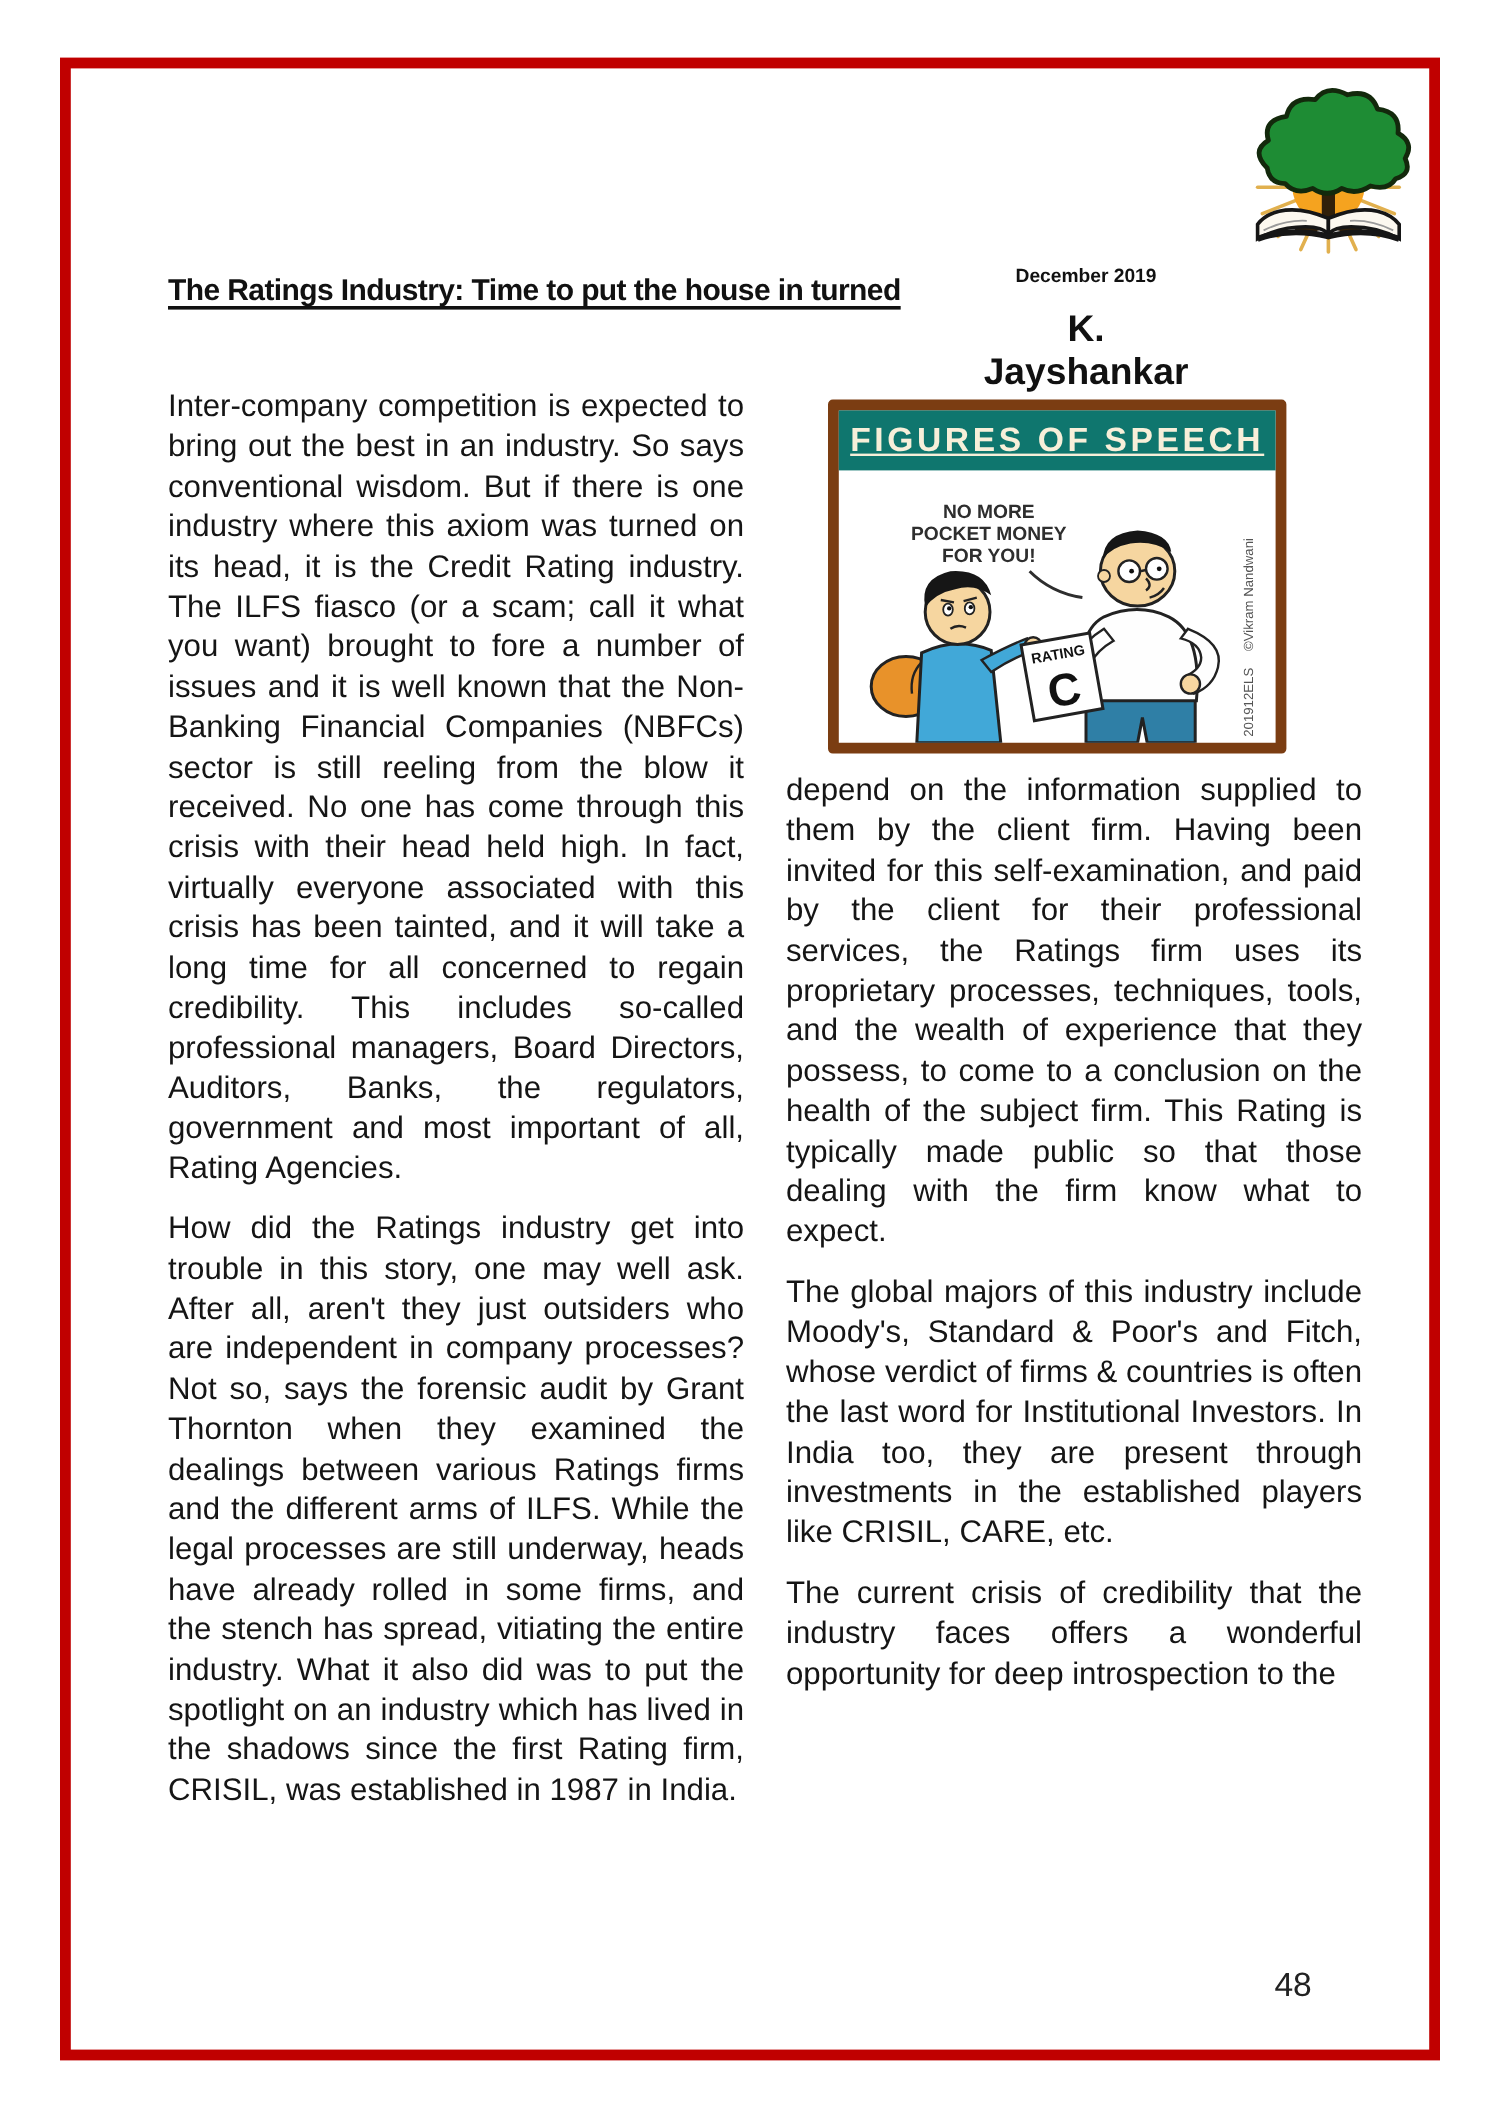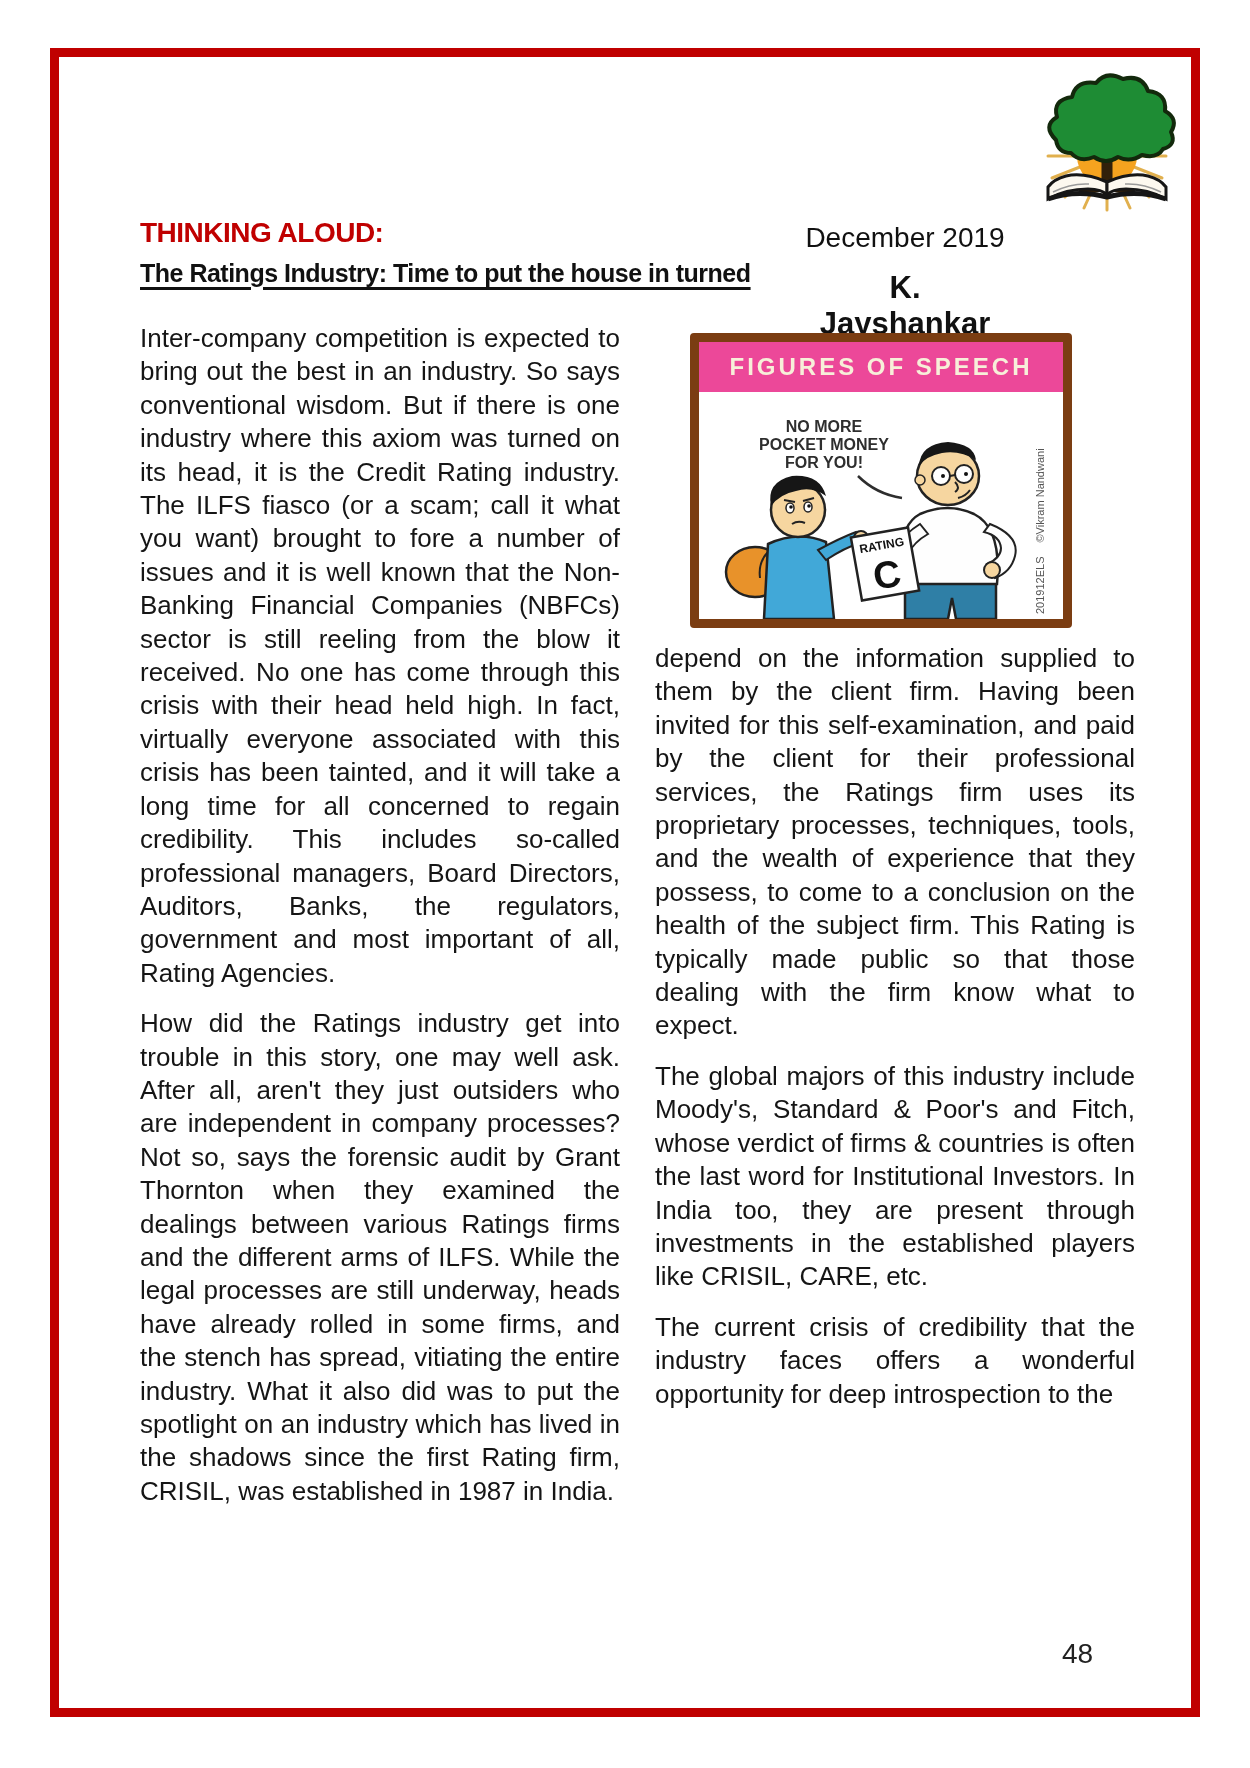--- a/index.html
+++ b/index.html
@@ -28,21 +28,21 @@
     font-size:25px;font-weight:bold;color:#111;
     letter-spacing:-0.5px;line-height:1.15;
     text-decoration:underline;
     text-decoration-thickness:2.5px;
     text-underline-offset:5px;
     width:660px;
   }
   .header-right{
     position:absolute;left:665px;top:4px;width:200px;text-align:center;
   }
-  .date{font-size:28px;font-weight:normal;color:#111;}
+  .date{font-size:16px;font-weight:bold;color:#111;}
   .author{margin-top:16px;font-size:31px;font-weight:bold;color:#111;}
   .columns{
     position:absolute;left:140px;top:322px;width:995px;
     display:flex;gap:35px;
   }
   .col{width:480px;}
   .col p{
     margin:0 0 17px 0;
     font-size:26px;line-height:33.4px;
     text-align:justify;
@@ -51,24 +51,24 @@
   .cartoon{
     width:364px;
     margin:11px 0 14px 35px;
     border:9px solid #7B3D12;
     border-radius:4px;
     background:#ffffff;
     box-sizing:content-box;
   }
   .cartoon-band{
     height:50px;
-    background:#ec4899;
+    background:#0f766e;
     color:#F7EFD9;
     display:flex;align-items:center;justify-content:center;
-    font-weight:bold;font-size:24px;letter-spacing:3px;
+    font-weight:bold;font-size:28px;letter-spacing:3px;text-decoration:underline;
   }
   .cartoon-draw{display:block;width:346px;height:227px;margin:0 auto;}
   .page-number{
     position:absolute;left:1062px;top:1638px;
     font-size:28px;color:#222;
   }
   svg text{font-family:"Liberation Sans","DejaVu Sans",sans-serif;}
 </style>
 </head>
 <body>
@@ -111,21 +111,20 @@
       <path d="M81,120 Q58,110 40,114 Q28,117 22,125 L22,137 Q40,127 62,127 Q76,127 81,133 Z" fill="#FCF8EF" stroke="#161616" stroke-width="3"></path>
       <path d="M81,120 Q104,110 122,114 Q134,117 140,125 L140,137 Q122,127 100,127 Q86,127 81,133 Z" fill="#FCF8EF" stroke="#161616" stroke-width="3"></path>
       <path d="M27,130 Q45,121 63,122" stroke="#9a9a9a" stroke-width="1.5" fill="none"></path>
       <path d="M135,130 Q117,121 99,122" stroke="#9a9a9a" stroke-width="1.5" fill="none"></path>
       <path d="M81,120 L81,133" stroke="#161616" stroke-width="2"></path>
       <path d="M22,137 Q50,127 81,135 Q112,127 140,137" stroke="#161616" stroke-width="5" fill="none"></path>
     </g>
   </svg>
 
   <div class="header">
-    <div class="section-title">THINKING ALOUD:</div>
     <div class="article-title">The Ratings Industry: Time to put the house in turned</div>
     <div class="header-right">
       <div class="date">December 2019</div>
       <div class="author">K. Jayshankar</div>
     </div>
   </div>
 
   <div class="columns">
 
     <section class="col">

